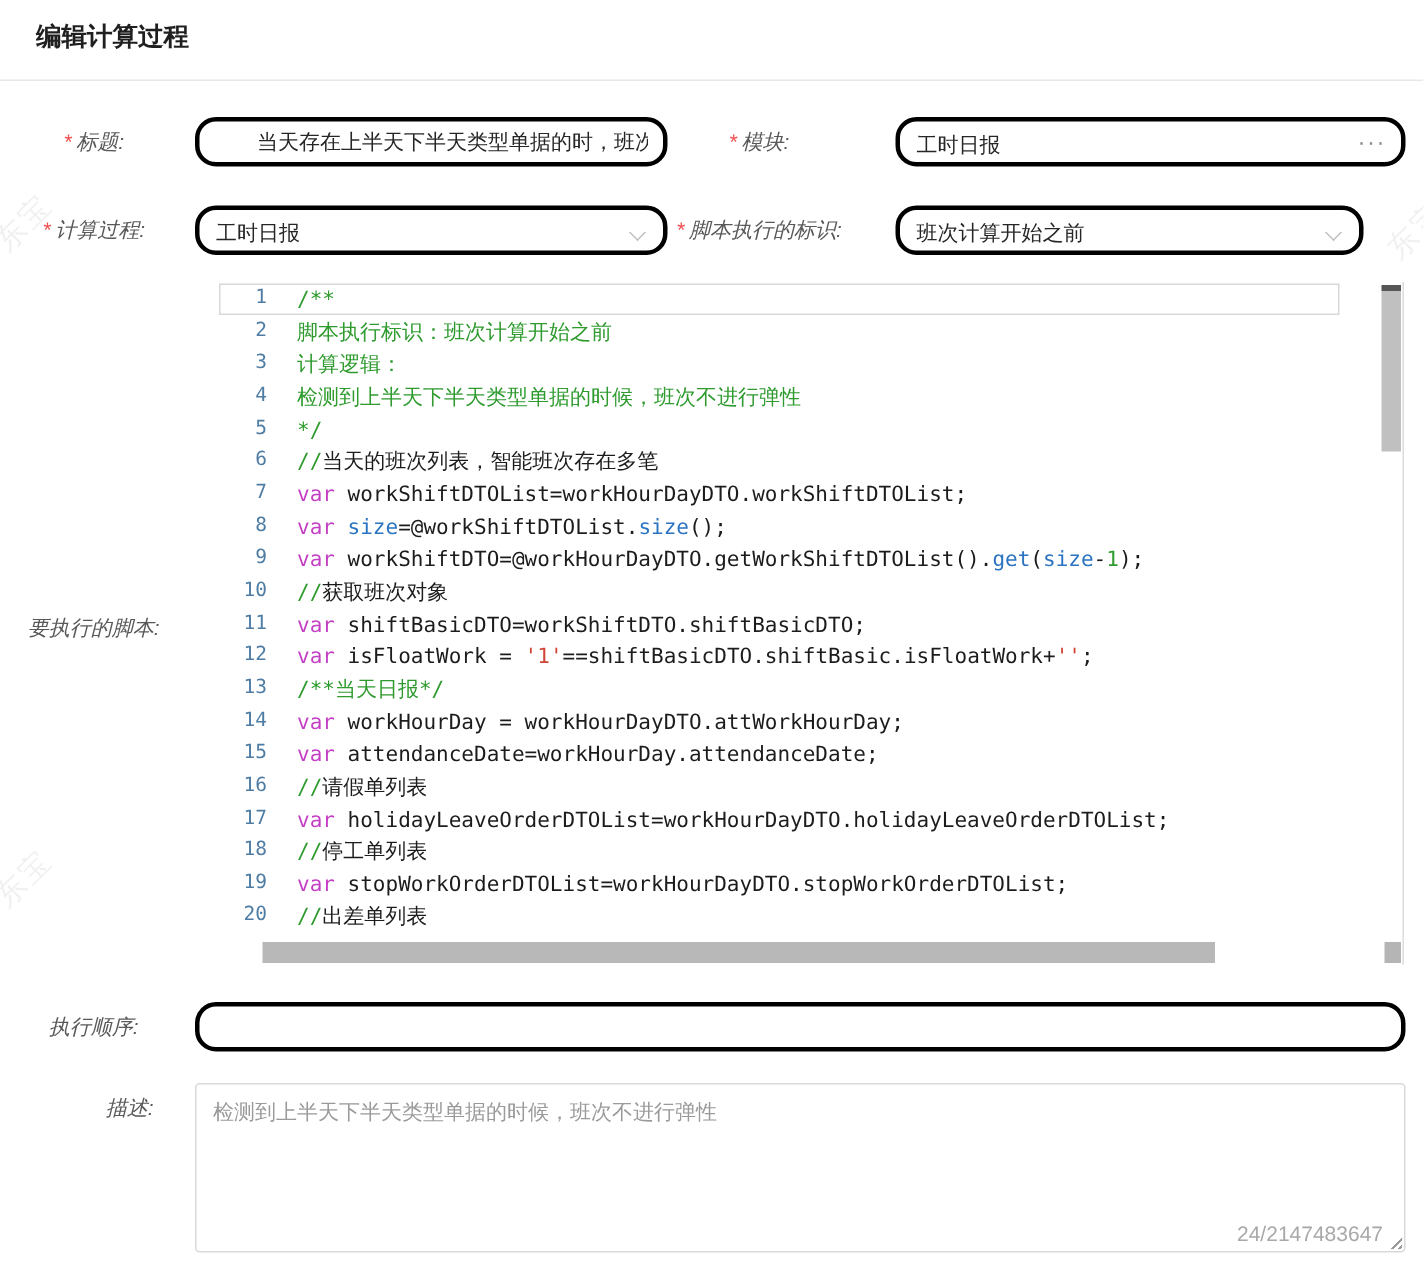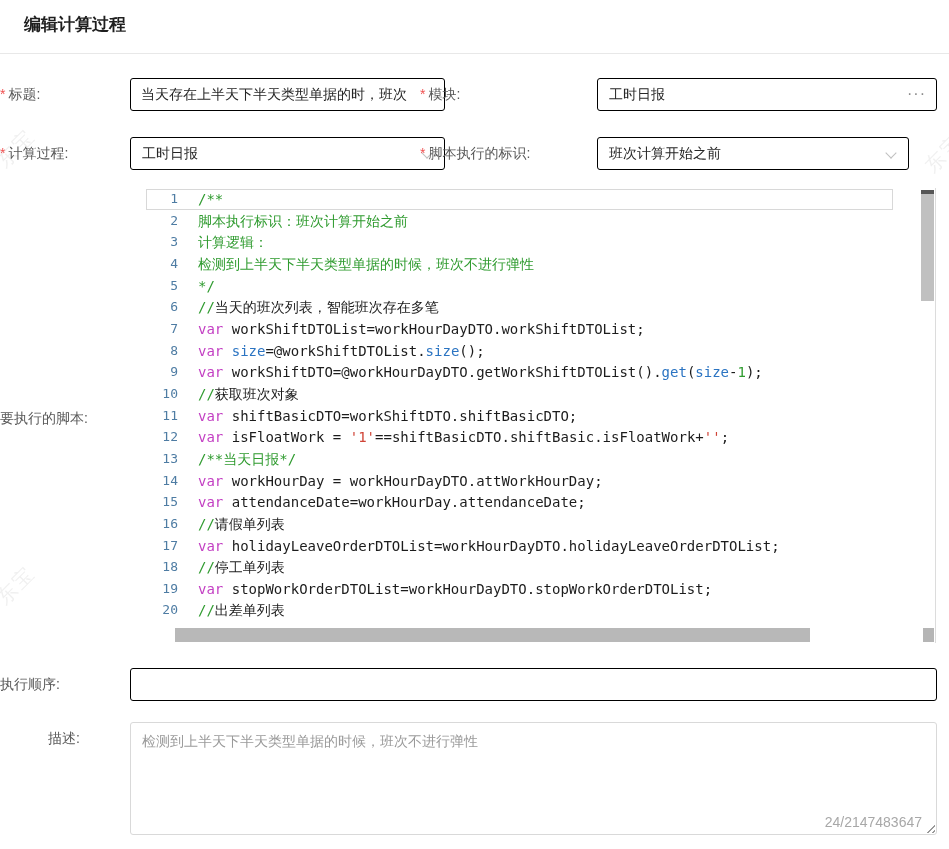--- a/index.html
+++ b/index.html
@@ -10,23 +10,23 @@
     color:#262626;
   }
   
   .header-title { position:absolute; left:24px; top:13px; font-size:17px; font-weight:700; color:#1f1f1f; }
   .header-divider { position:absolute; left:0; top:53px; width:949px; height:1px; background:#e8e8e8; }
 
   
   .wm { position:absolute; font-size:20px; color:rgba(60,60,70,0.08); transform:rotate(-45deg); white-space:nowrap; pointer-events:none; letter-spacing:2px; }
 
   
-  .lbl { position:absolute; font-size:14px; color:#595959; text-align:left; line-height:33px; white-space:nowrap; }
+  .lbl { position:absolute; font-size:14px; color:#595959; text-align:center; line-height:33px; white-space:nowrap;font-style:italic; }
   .req { color:#f05050; margin-right:3px; font-size:14px; }
-  .box { position:absolute; height:33px; border:1px solid #000000; border-radius:3px; background:#fff; }
+  .box { position:absolute; height:33px; border:3px solid #000000; border-radius:14px; background:#fff;padding-left:28px; }
   .box input { width:100%; height:100%; border:0; outline:none; padding:0 10px; font-size:14px; color:#262626; background:transparent; font-family:inherit; }
   .sel-value { position:absolute; left:11px; top:0; line-height:31px; font-size:14px; color:#262626; white-space:nowrap; }
   .chevron { position:absolute; right:13px; top:11px; width:8px; height:8px; border-right:1.4px solid #bfbfbf; border-bottom:1.4px solid #bfbfbf; transform:rotate(45deg); }
   .ellipsis { position:absolute; right:10px; top:0; line-height:29px; font-size:16px; color:#8c8c8c; letter-spacing:1px; cursor:pointer; }
 
   
   .editor { position:absolute; left:130px; top:188px; width:806px; height:455px; background:#fff; border-right:1px solid #dcdcdc; overflow:hidden; font-family:"DejaVu Sans Mono","Liberation Mono",monospace; }
   .code-row { position:relative; height:21.667px; line-height:21.667px; white-space:nowrap; }
   .ln { display:inline-block; width:48px; text-align:right; font-size:13px; color:#4e7ca3; vertical-align:top; }
   .code-text { display:inline-block; padding-left:20px; font-size:14px; color:#1c1c1c; }

